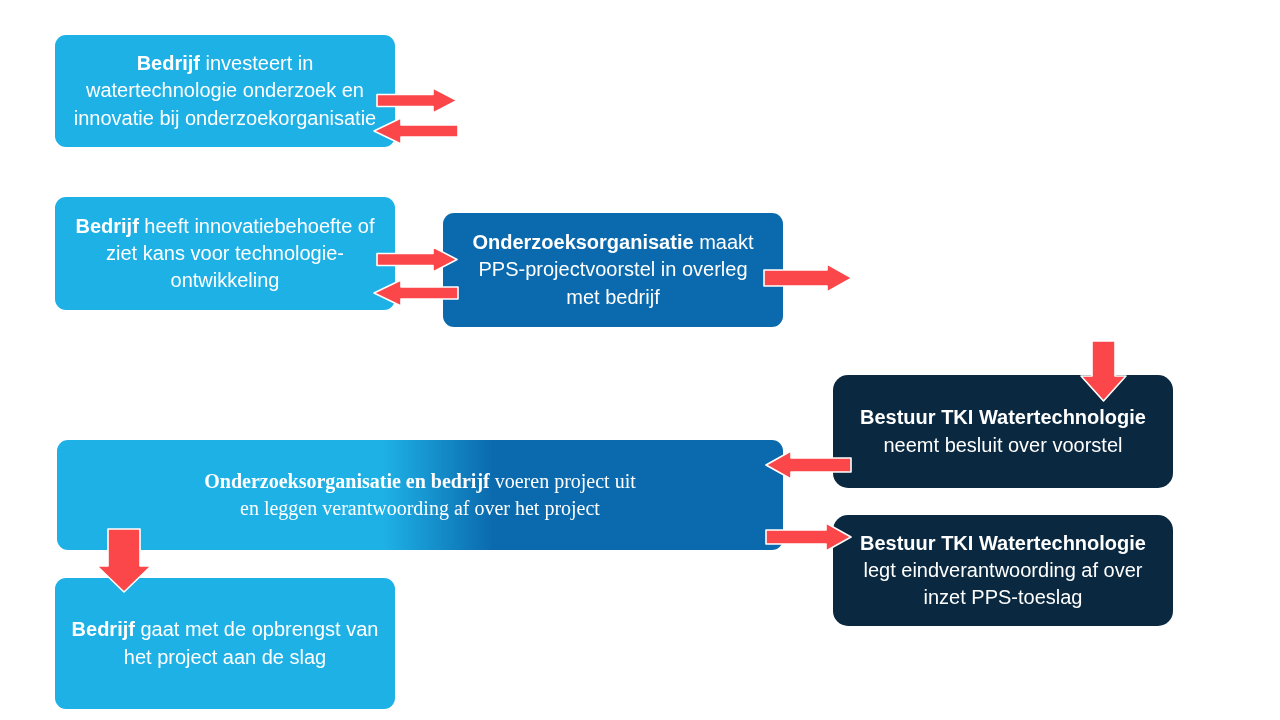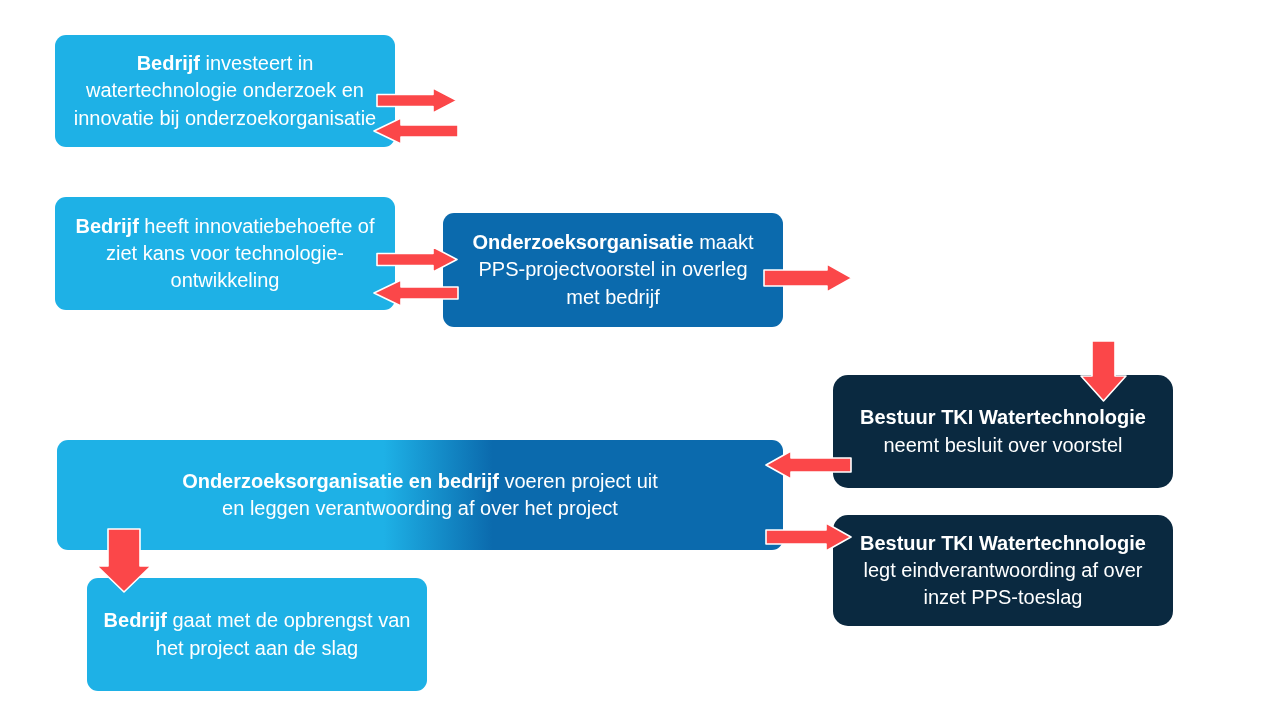--- a/index.html
+++ b/index.html
@@ -31,20 +31,21 @@
   }
   .box--light { background: var(--light-blue); }
   .box--mid   { background: var(--mid-blue); }
   .box--navy  { background: var(--navy); border-radius: 15px; }
   .box--wide  {
     background: linear-gradient(90deg,
       var(--light-blue) 0%,
       var(--light-blue) 45%,
       var(--mid-blue) 60%,
       var(--mid-blue) 100%);
+    font-family: Liberation Serif, serif;
   }
   .box-text { white-space: pre-line; }
   .box-text .b { font-weight: bold; }
   .arrow {
     position: absolute;
     z-index: 5;
     display: block;
   }
   .arrow polygon {
     fill: var(--arrow-red);
@@ -87,21 +88,21 @@
     <div class="box-text"><span class="b">Onderzoeksorganisatie en bedrijf</span><span> voeren project uit
 en leggen verantwoording af over het project</span></div>
   </div>
 
   <div class="box box--navy" style="left:833px; top:515px; width:340px; height:111px;">
     <div class="box-text"><span class="b">Bestuur TKI Watertechnologie</span><span>
 legt eindverantwoording af over
 inzet PPS-toeslag</span></div>
   </div>
 
-  <div class="box box--light" style="left:55px; top:578px; width:340px; height:113px;margin-left:32px;">
+  <div class="box box--light" style="left:55px; top:578px; width:340px; height:131px;">
     <div class="box-text"><span class="b">Bedrijf</span><span> gaat met de opbrengst van
 het project aan de slag</span></div>
   </div>
 
   <svg class="arrow" style="left:376px; top:87px;" width="82" height="27" viewBox="0 0 82 27">
     <polygon points="1,7.5 57,7.5 57,1 81,13.5 57,26 57,19.5 1,19.5"></polygon>
   </svg>
   <svg class="arrow" style="left:373px; top:117px;" width="86" height="28" viewBox="0 0 86 28">
     <polygon points="85,8 28,8 28,1 1,14 28,27 28,20 85,20"></polygon>
   </svg>

